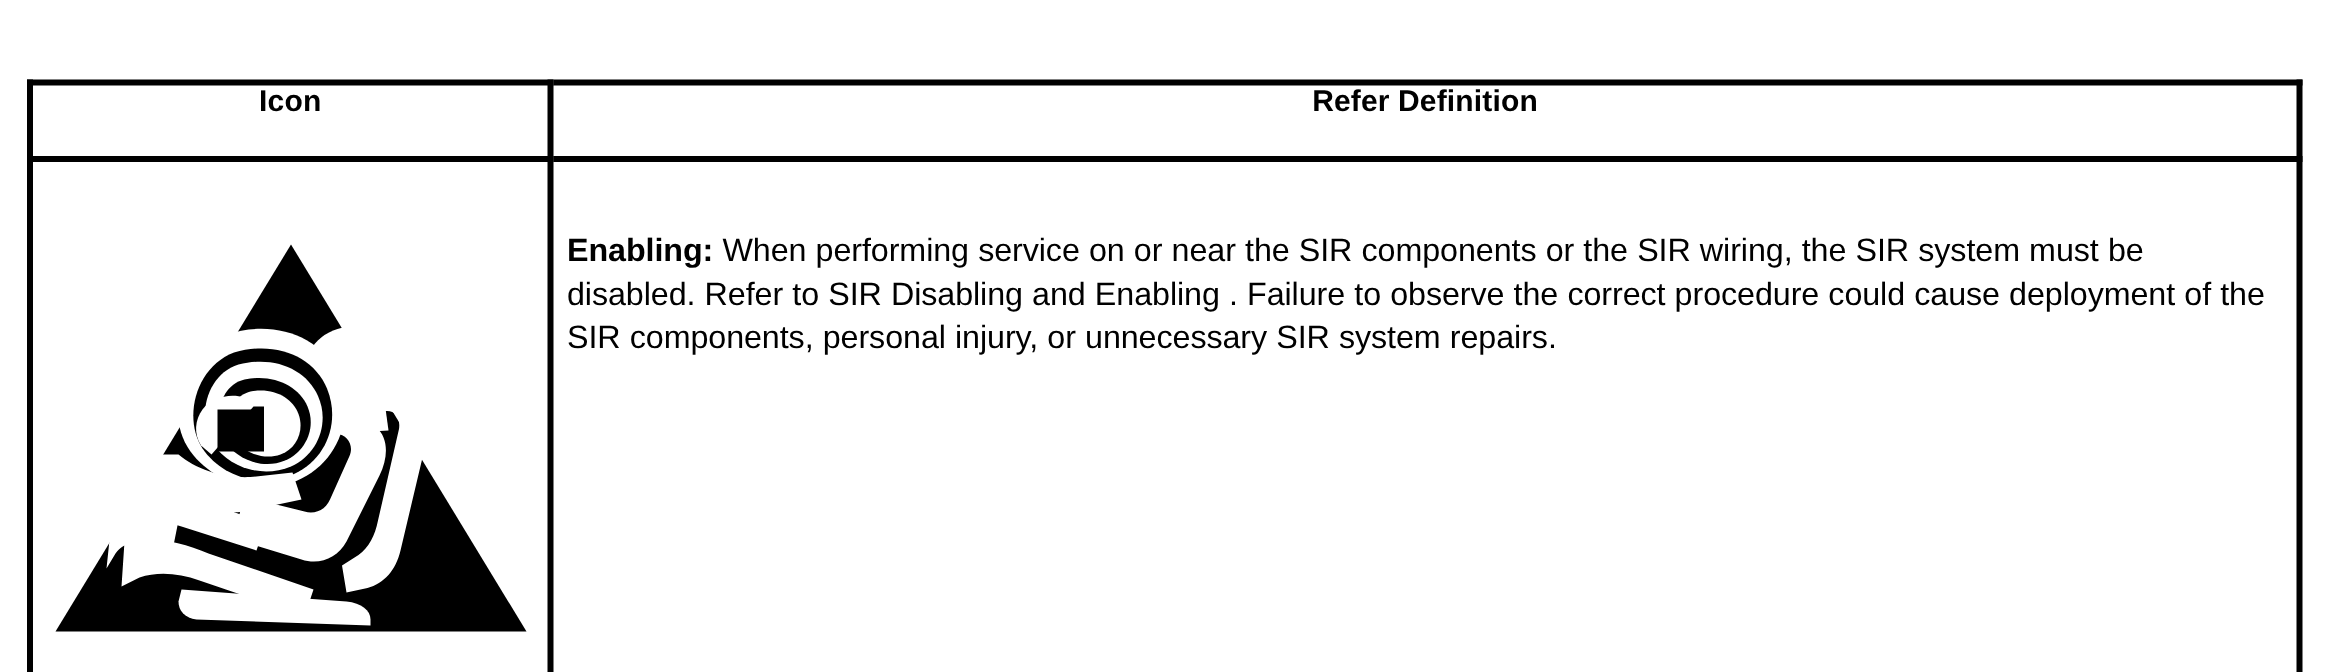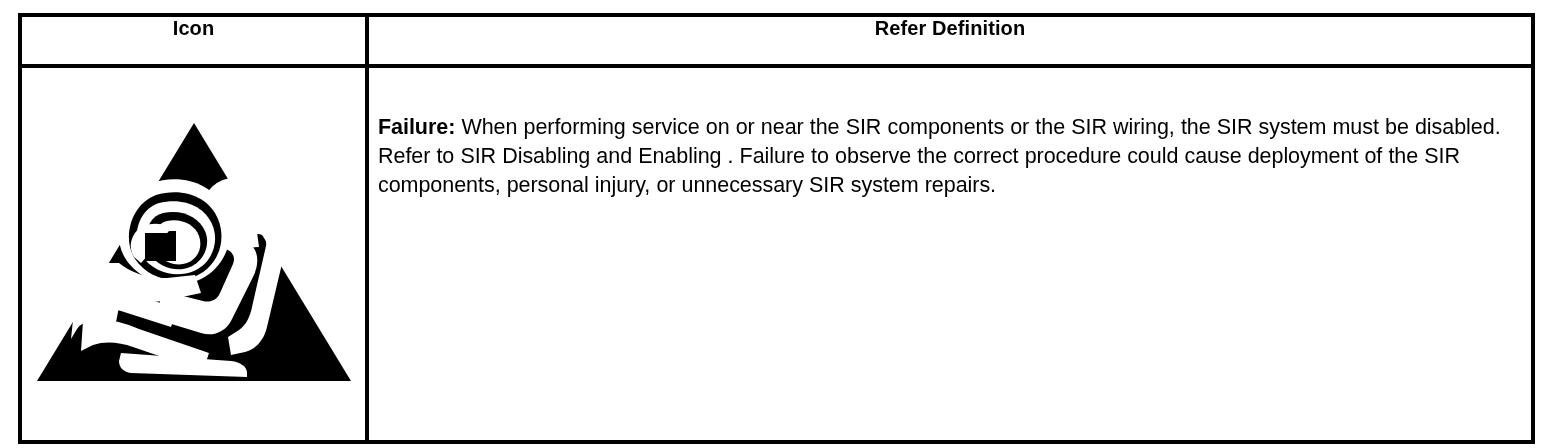--- a/index.html
+++ b/index.html
@@ -14,20 +14,21 @@
     overflow: hidden;
     font-family: "Liberation Sans", sans-serif;
     color: #000000;
     -webkit-font-smoothing: none;
   }
 
   .page {
     position: relative;
     width: 1568px;
     height: 314px;
+    margin-top: 40px;
   }
 
   table.icon-table {
     position: absolute;
     left: 18px;
     top: 13px;
     width: 1513px;
     height: 419px;
     border-collapse: collapse;
     table-layout: fixed;
@@ -239,21 +240,21 @@
                          L 96,252
                          C 88,251 84,246 84,240
                          Z"></path>
               </g>
             </svg>
           </div>
         </td>
 
         <td class="def-cell">
           <div class="def-body">
-            <p class="def-text"><b>Failure:</b><span> When performing service on or near the SIR components or the SIR wiring, the SIR system must be disabled. Refer to SIR Disabling and Enabling . Failure to observe the correct procedure could cause deployment of the SIR components, personal injury, or unnecessary SIR system repairs.</span></p>
+            <p class="def-text"><b>Enabling:</b><span> When performing service on or near the SIR components or the SIR wiring, the SIR system must be disabled. Refer to SIR Disabling and Enabling . Failure to observe the correct procedure could cause deployment of the SIR components, personal injury, or unnecessary SIR system repairs.</span></p>
           </div>
         </td>
 
       </tr>
     </tbody>
   </table>
 
 </div>
 
 </body></html>

